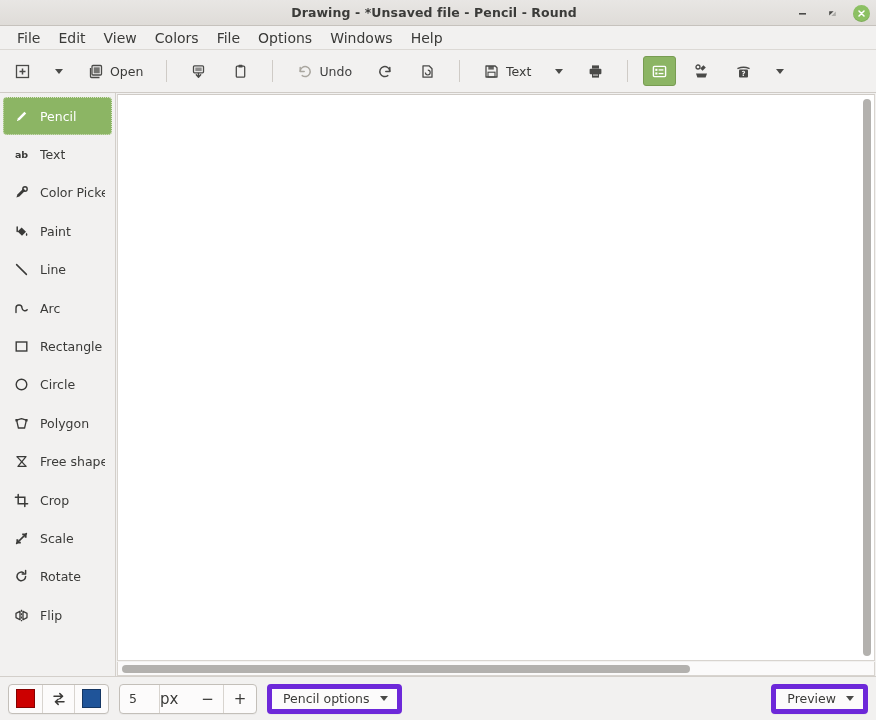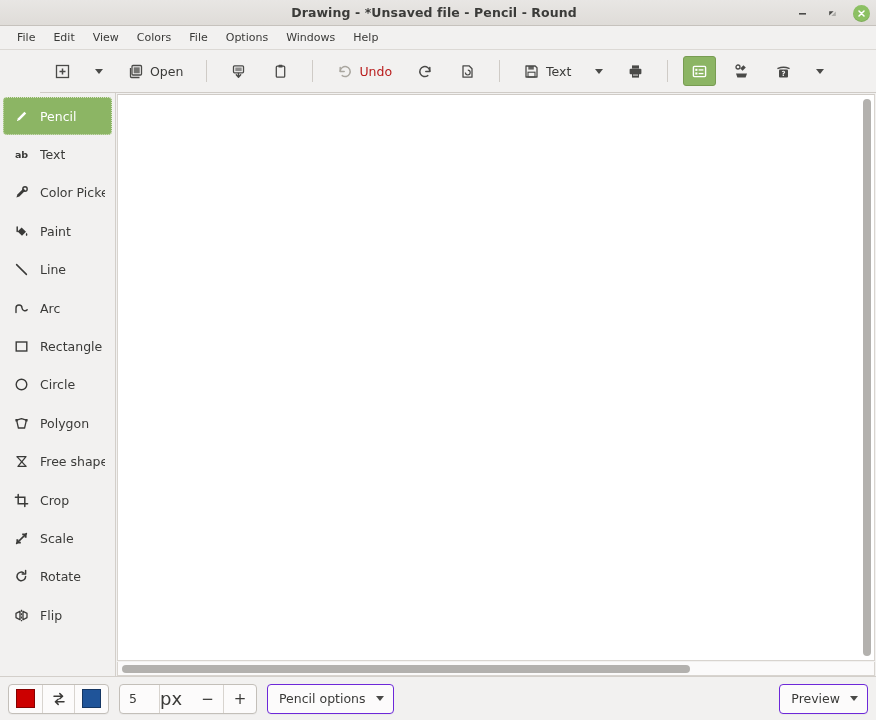--- a/index.html
+++ b/index.html
@@ -48,40 +48,40 @@
 
   
   .menubar {
     height: 24px; flex: 0 0 24px;
     background: #f2f1f0;
     display: flex; align-items: center;
     padding-left: 8px;
     border-bottom: 1px solid #dcd9d5;
   }
   .menu-item {
-    font-size: 11px; color: #3a3a38;
+    font-size: 14px; color: #3a3a38;
     padding: 2px 9px; border-radius: 3px; cursor: default;
   }
 
   
   .toolbar {
     height: 43px; flex: 0 0 43px;
     background: #f2f1f0;
     border-bottom: 1px solid #cfcbc6;
     display: flex; align-items: center;
-    padding: 0 6px; gap: 9px; margin-left: 40px;
+    padding: 0 6px; gap: 9px;
   }
   .tb-btn {
     height: 30px; min-width: 30px;
     display: flex; align-items: center; justify-content: center;
     gap: 6px; padding: 0 7px;
     border-radius: 3px; border: 1px solid transparent;
     font-size: 12.5px; color: #3a3a38; cursor: default;
   }
-  .tb-btn.disabled { color: #b91c1c; }
+  .tb-btn.disabled { color: #404040; }
   .tb-btn.active {
     background: #8cb564; border: 1px solid #789c52;
     color: #ffffff;
   }
   .tb-arrow {
     width: 22px; height: 30px;
     display: flex; align-items: center; justify-content: center;
     border-radius: 3px; cursor: default;
   }
   .tb-sep {
@@ -191,30 +191,30 @@
     cursor: default; padding: 0 7px;
   }
   .seg:last-child { border-right: none; }
   .swatch { width: 19px; height: 19px; border: 1px solid rgba(0,0,0,.35); }
   .spin-val {
     width: 40px; justify-content: flex-start; padding-left: 9px;
     font-size: 12.5px; color: #3a3a38;
   }
   .spin-unit {
     width: 32px; justify-content: flex-start; padding: 0;
-    font-size: 18px; color: #3a3a38;
+    font-size: 15px; color: #3a3a38;
     overflow: hidden; white-space: nowrap;
     border-right: none;
   }
   .spin-sign { font-size: 15px; }
   .combo {
     height: 30px;
     display: flex; align-items: center; gap: 10px;
     padding: 0 9px 0 11px;
-    border: 1px solid #6d28d9; border-radius: 4px;
+    border: 5px solid #6d28d9; border-radius: 4px;
     background: #fcfbfb;
     font-size: 12.5px; color: #3a3a38; cursor: default;
     box-shadow: 0 1px 0 rgba(0,0,0,.03);
   }
   .spacer { flex: 1 1 auto; }
 </style>
 </head>
 <body>
 
 <div id="app">

